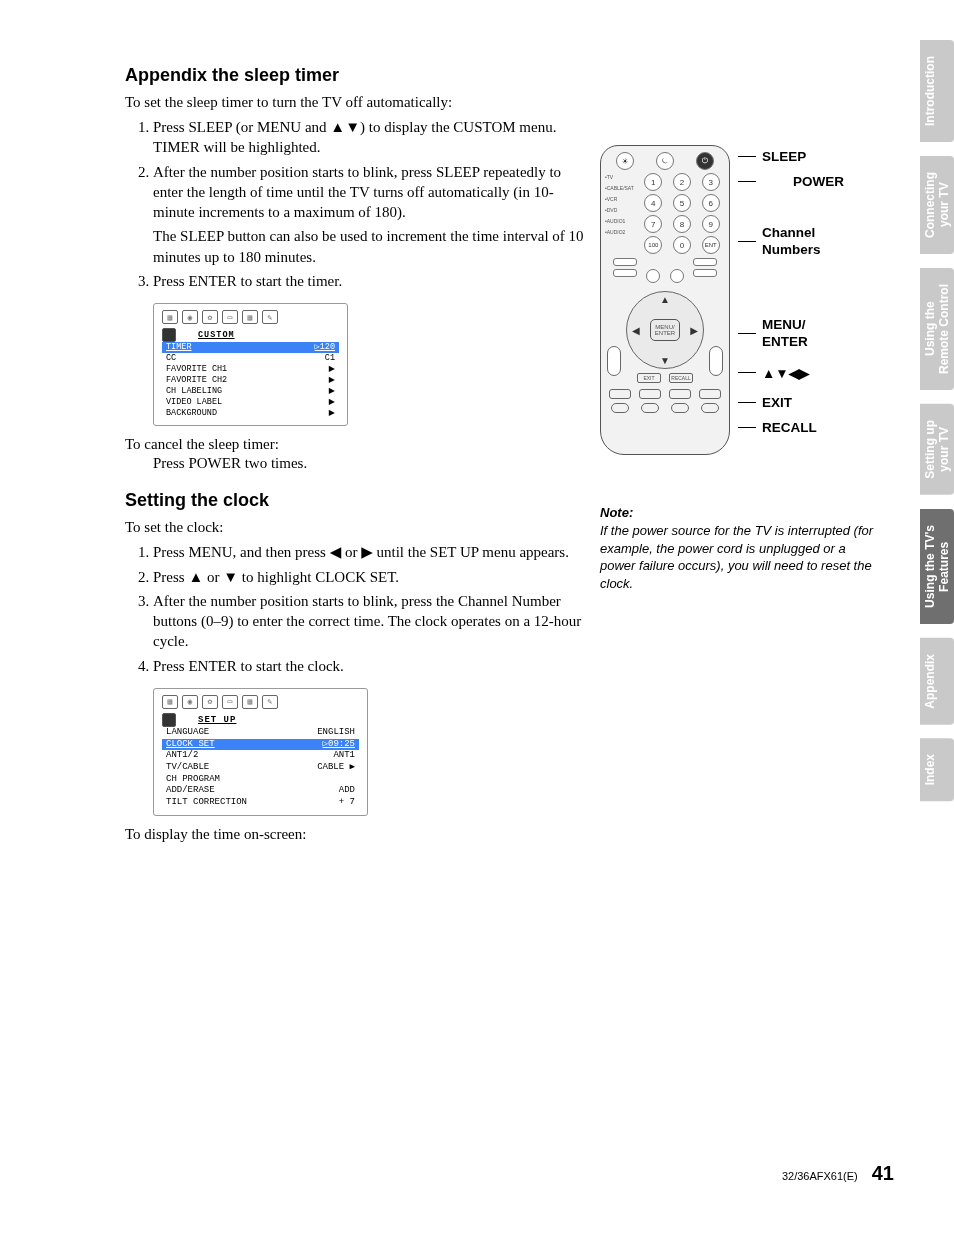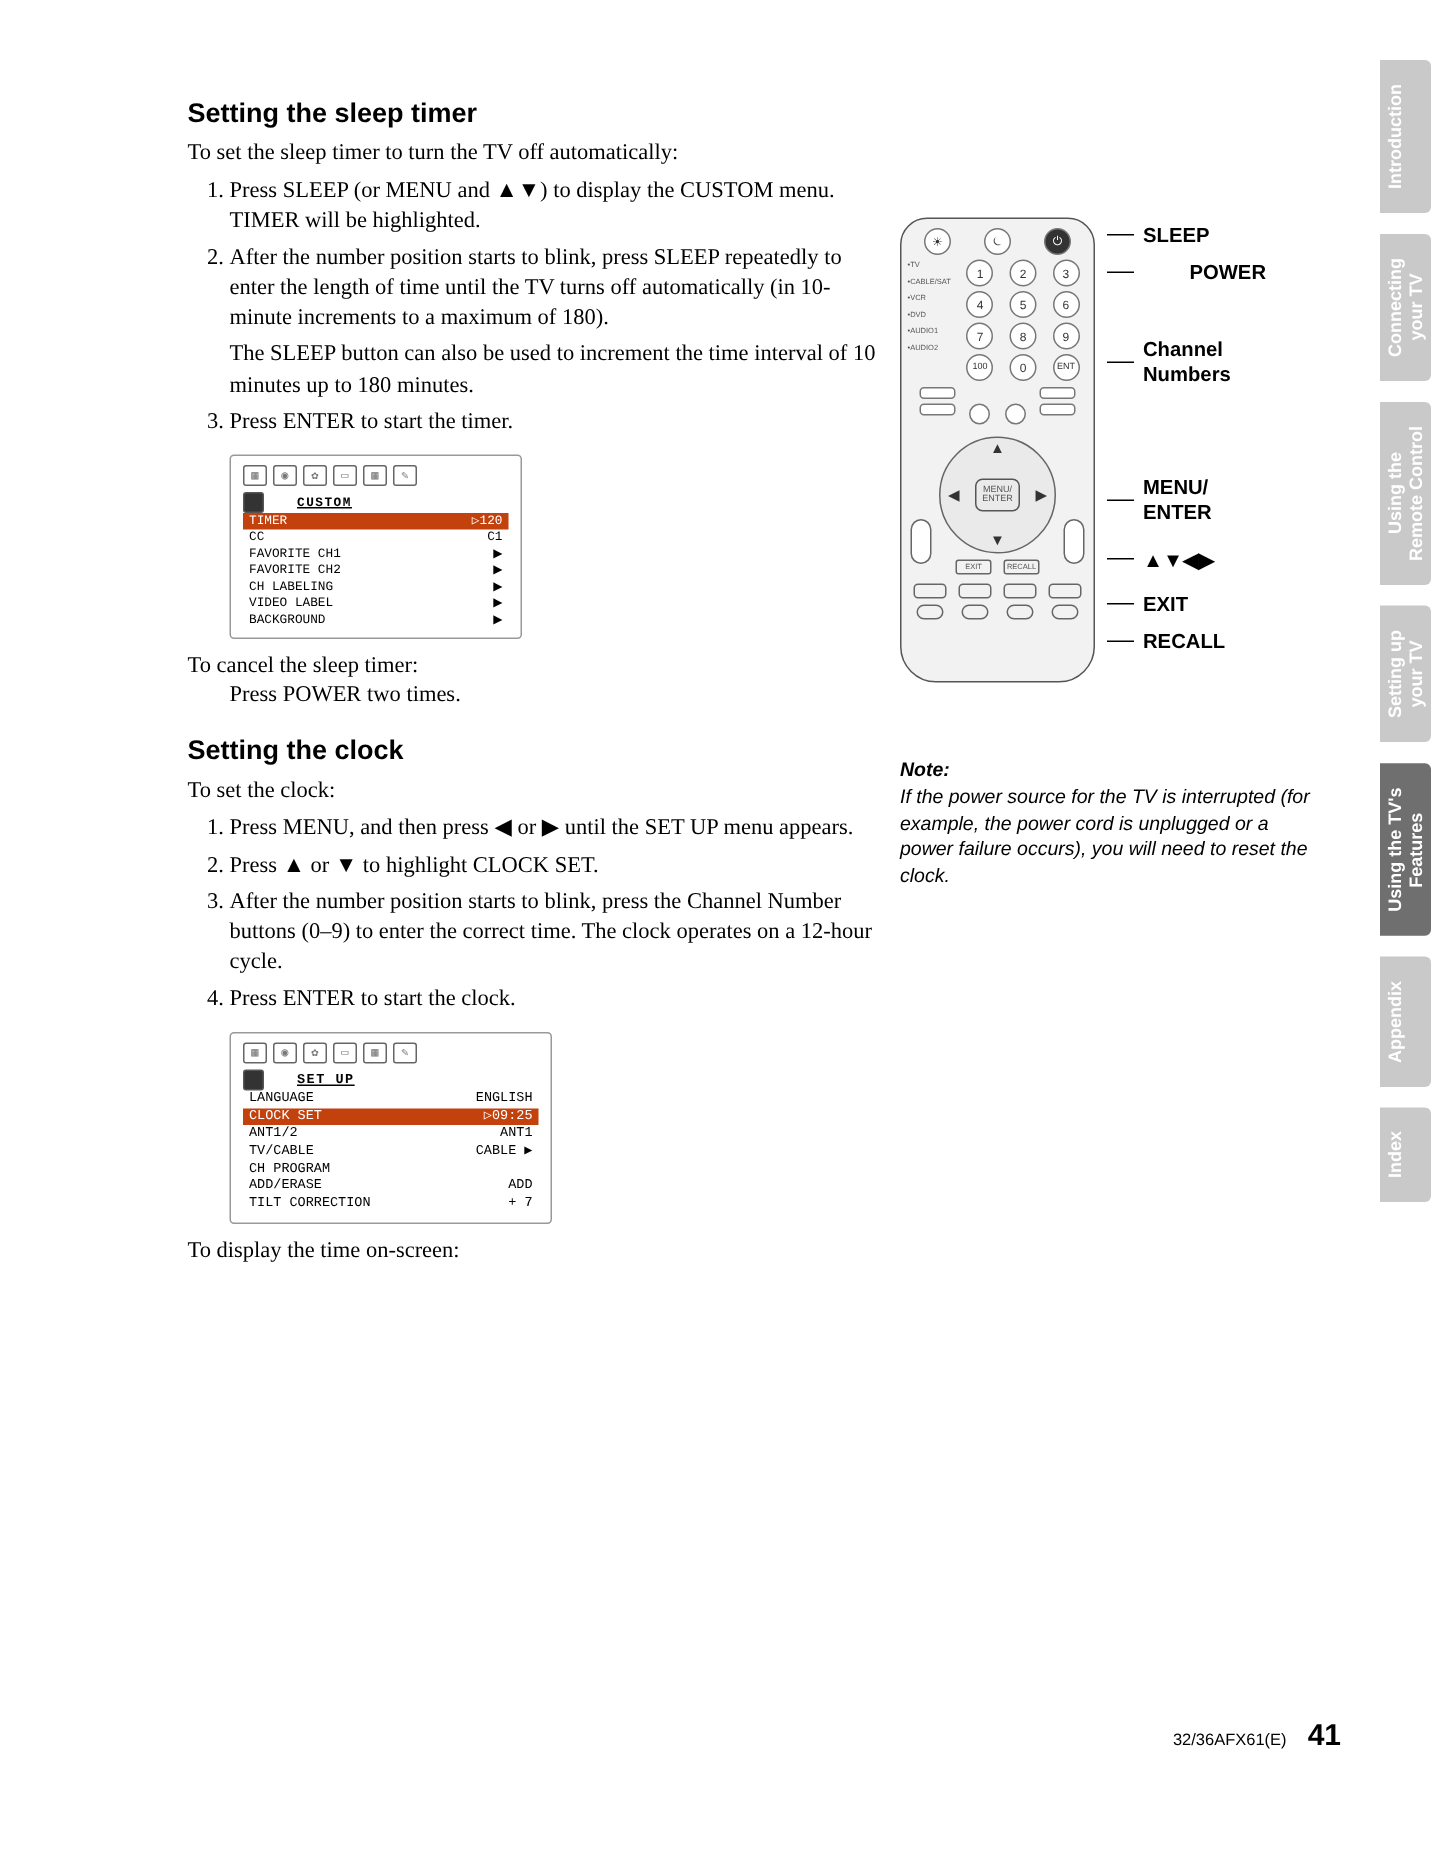--- a/index.html
+++ b/index.html
@@ -86,21 +86,21 @@
     width:16px; height:14px; border:1px solid #666; border-radius:2px;
     display:inline-flex; align-items:center; justify-content:center;
     font-size:8px; color:#777;
   }
   .menu-title { text-decoration: underline; font-weight:bold; margin:2px 0 3px 18px; letter-spacing:1px;}
   .menu-title-ico {
     display:inline-block; width:14px;height:14px;border:1px solid #555;border-radius:2px;
     vertical-align:middle; margin-right:4px; background:#333;
   }
   .menu-list .row { display:flex; justify-content:space-between; padding:0 4px; line-height:1.3;}
-  .menu-list .row.hl { background:#c2410c; color:#fff; }
+  .menu-list .row.hl { background:#3b82f6; color:#fff;text-decoration:underline; }
   .arrow-r { font-family: Arial; font-size:8px; }
   .note-block {
     font-family: Arial, Helvetica, sans-serif;
     font-size: 13px;
   }
   .note-title { font-weight: bold; font-style: italic; }
   .note-body  { font-style: italic; line-height: 1.35; margin-top:2px;}
   .remote-wrap { margin-top: 50px; display:flex; }
   .remote {
     width: 130px; height: 310px;
@@ -134,34 +134,34 @@
   .botrow .b{width:22px;height:10px;border:1px solid #666;border-radius:3px;}
   .trans{display:flex;justify-content:space-around;margin-top:4px;}
   .trans .b{width:18px;height:10px;border:1px solid #666;border-radius:6px;}
   .callouts { margin-left:8px; font-family:Arial; font-size:13.5px; display:flex; flex-direction:column;font-weight:bold;}
   .callouts .co { display:flex; align-items:center; }
   .callouts .line { border-top:1px solid #000; flex:0 0 18px; margin-right:6px;}
   .co.sleep{margin-top:4px;} .co.power{margin-top:10px;gap:31px;}
   .co.chan{margin-top:36px; line-height:1.25;} .co.menu{margin-top:58px;line-height:1.25;}
   .co.arrows{margin-top:14px;} .co.exit{margin-top:14px;} .co.recall{margin-top:10px;}
   .footer {
-    position:absolute; bottom:66px; right:60px;
+    position:absolute; bottom:50px; right:60px;
     font-family: Arial, Helvetica, sans-serif; font-size:11px;
     display:flex; align-items:baseline; gap:14px;
   }
   .footer .pg { font-size:20px; font-weight:900; }
   .note2 { margin-top: 50px; }
 </style>
 </head>
 <body>
 
 <div class="page">
   <div class="left-col">
 
-    <h2>Setting the sleep timer</h2>
+    <h2>Appendix the sleep timer</h2>
     <p class="intro">To set the sleep timer to turn the TV off automatically:</p>
     <ol class="steps">
       <li>Press SLEEP (or MENU and ▲▼) to display the CUSTOM menu. TIMER will be highlighted.</li>
       <li>
         <span>After the number position starts to blink, press SLEEP repeatedly to enter the length of time until the TV turns off automatically (in 10-minute increments to a maximum of 180).</span>
         <span class="extra">The SLEEP button can also be used to increment the time interval of 10 minutes up to 180 minutes.</span>
       </li>
       <li>Press ENTER to start the timer.</li>
     </ol>
 

